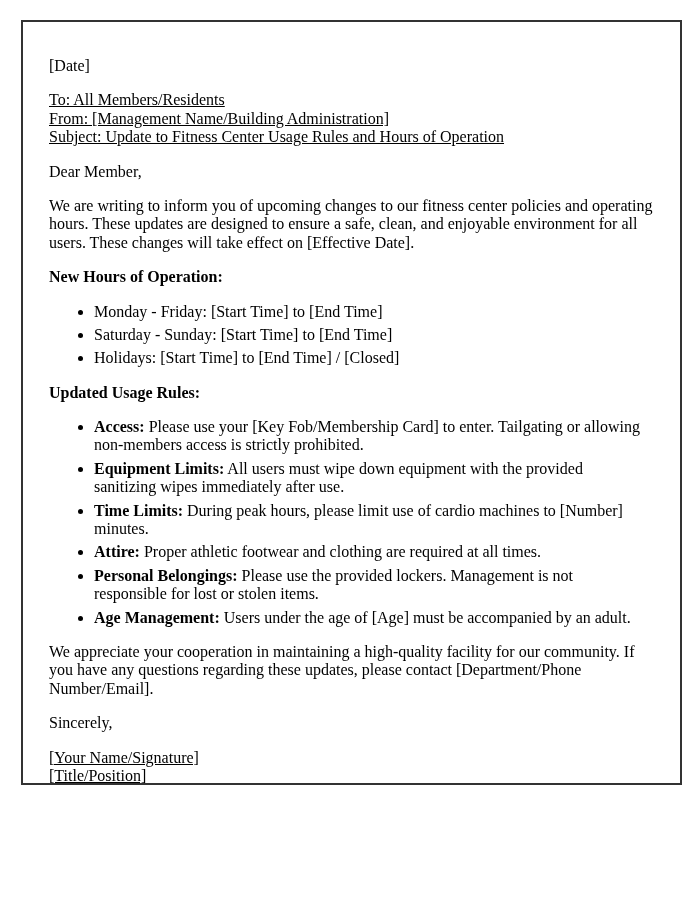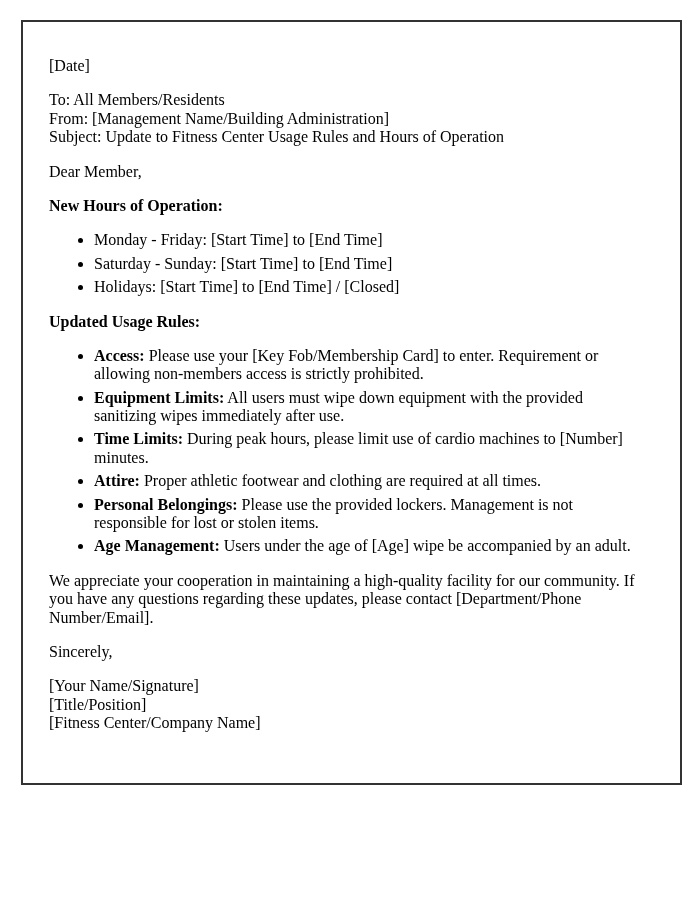--- a/index.html
+++ b/index.html
@@ -36,55 +36,57 @@
   ul {
     margin: 16px 0;
     padding-left: 40px;
     list-style-type: disc;
   }
   li {
     margin: 5px;
   }
   .sig-line {
     display: block;
+    text-decoration: underline;
   }
 </style>
 </head>
 <body>
 
 <div class="letter-box">
 
   <p>[Date]</p>
 
   <p>
     <span class="sig-line">To: All Members/Residents</span>
     <span class="sig-line">From: [Management Name/Building Administration]</span>
     <span class="sig-line">Subject: Update to Fitness Center Usage Rules and Hours of Operation</span>
   </p>
 
   <p>Dear Member,</p>
 
+  <p>We are writing to inform you of upcoming changes to our fitness center policies and operating hours. These updates are designed to ensure a safe, clean, and enjoyable environment for all users. These changes will take effect on [Effective Date].</p>
 
   <p class="bold">New Hours of Operation:</p>
 
   <ul>
     <li>Monday - Friday: [Start Time] to [End Time]</li>
     <li>Saturday - Sunday: [Start Time] to [End Time]</li>
     <li>Holidays: [Start Time] to [End Time] / [Closed]</li>
   </ul>
 
   <p class="bold">Updated Usage Rules:</p>
 
   <ul>
-    <li><strong>Access:</strong><span> Please use your [Key Fob/Membership Card] to enter. Requirement or allowing non-members access is strictly prohibited.</span></li>
+    <li><strong>Access:</strong><span> Please use your [Key Fob/Membership Card] to enter. Tailgating or allowing non-members access is strictly prohibited.</span></li>
     <li><strong>Equipment Limits:</strong><span> All users must wipe down equipment with the provided sanitizing wipes immediately after use.</span></li>
     <li><strong>Time Limits:</strong><span> During peak hours, please limit use of cardio machines to [Number] minutes.</span></li>
     <li><strong>Attire:</strong><span> Proper athletic footwear and clothing are required at all times.</span></li>
     <li><strong>Personal Belongings:</strong><span> Please use the provided lockers. Management is not responsible for lost or stolen items.</span></li>
-    <li><strong>Age Management:</strong><span> Users under the age of [Age] wipe be accompanied by an adult.</span></li>
+    <li><strong>Age Management:</strong><span> Users under the age of [Age] must be accompanied by an adult.</span></li>
   </ul>
 
   <p>We appreciate your cooperation in maintaining a high-quality facility for our community. If you have any questions regarding these updates, please contact [Department/Phone Number/Email].</p>
 
   <p>Sincerely,</p>
 
   <p>
     <span class="sig-line">[Your Name/Signature]</span>
     <span class="sig-line">[Title/Position]</span>
     <span class="sig-line">[Fitness Center/Company Name]</span>

